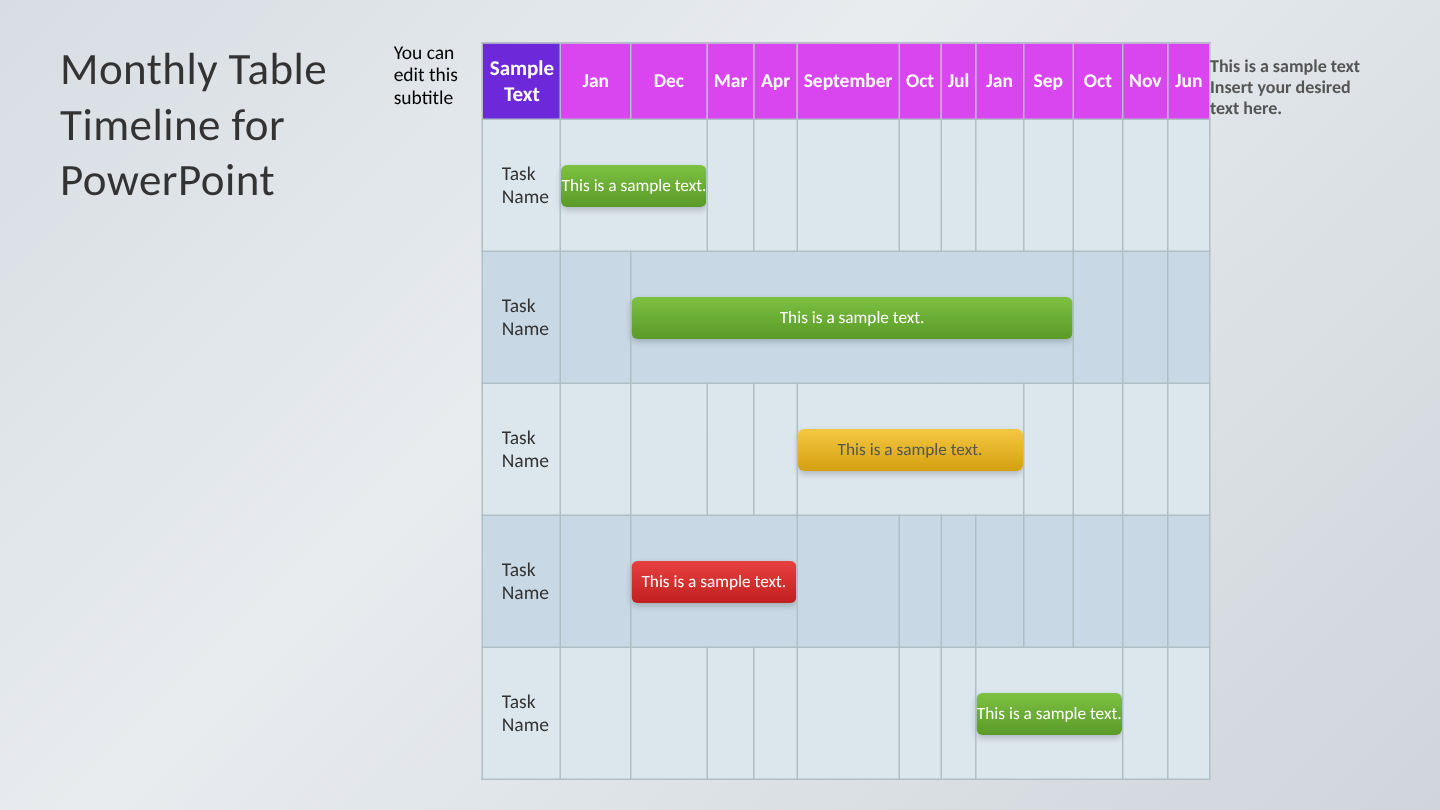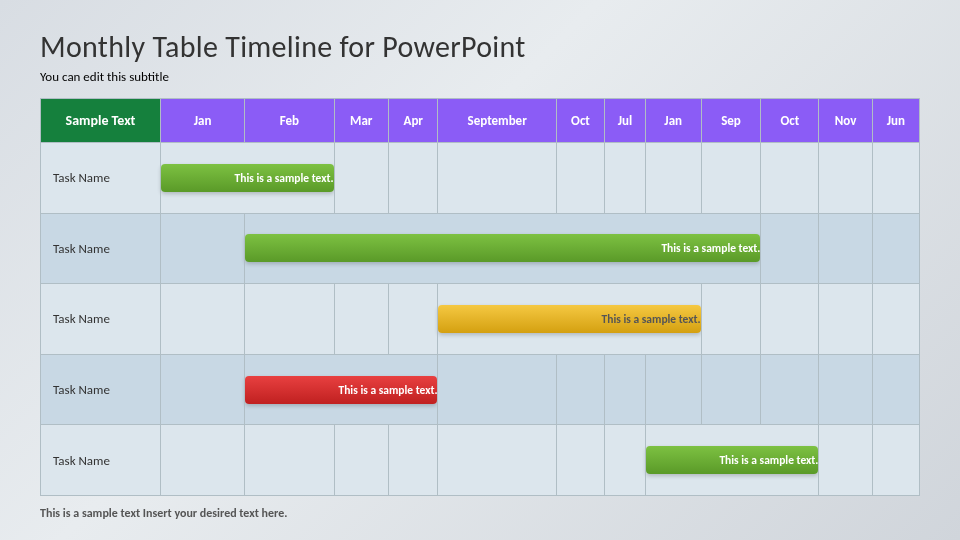--- a/index.html
+++ b/index.html
@@ -10,21 +10,20 @@
       background: linear-gradient(135deg, #d8dde3 0%, #e8ecef 40%, #d0d5db 100%);
       font-family: 'Segoe UI', Calibri, Arial, sans-serif;
       overflow: hidden;
     }
 
     .slide {
       width: 960px;
       height: 540px;
       padding: 28px 40px 20px 40px;
       display: flex;
-      flex-direction: column;
     }
 
     .title {
       font-size: 30px;
       font-weight: 300;
       color: #333;
       margin-bottom: 4px;
       letter-spacing: 0.3px;
     }
 
@@ -41,30 +40,30 @@
     }
 
     .timeline-table th, .timeline-table td {
       border: 1px solid #b0bec5;
       text-align: center;
       vertical-align: middle;
     }
 
     
     .header-row th {
-      background-color: #8b5cf6;
+      background-color: #d946ef;
       color: #fff;
       font-size: 13px;
       font-weight: 600;
       padding: 8px 4px;
       height: 44px;
     }
 
     .header-row th.sample-text-col {
-      background-color: #15803d;
+      background-color: #6d28d9;
       color: #fff;
       font-size: 14px;
       font-weight: 700;
       width: 120px;
     }
 
     
     .data-row td {
       height: 56px;
       padding: 4px 6px;
@@ -96,23 +95,23 @@
       padding: 4px 0 !important;
     }
 
     .bar {
       display: block;
       width: 100%;
       height: 28px;
       border-radius: 4px;
       line-height: 28px;
       font-size: 11.5px;
-      font-weight: 700;
+      font-weight: 400;
       color: #fff;
-      text-align: right;
+      text-align: center;
       white-space: nowrap;
       box-shadow: 0 2px 4px rgba(0,0,0,0.2);
     }
 
     .bar-green {
       background: linear-gradient(to bottom, #7dc142, #5a9a28);
     }
 
     .bar-orange {
       background: linear-gradient(to bottom, #f5c842, #d4a010);
@@ -136,21 +135,21 @@
 
 <div class="slide">
   <h1 class="title">Monthly Table Timeline for PowerPoint</h1>
   <p class="subtitle">You can edit this subtitle</p>
 
   <table class="timeline-table">
     <thead>
       <tr class="header-row">
         <th class="sample-text-col">Sample Text</th>
         <th>Jan</th>
-        <th>Feb</th>
+        <th>Dec</th>
         <th>Mar</th>
         <th>Apr</th>
         <th>September</th>
         <th>Oct</th>
         <th>Jul</th>
         <th>Jan</th>
         <th>Sep</th>
         <th>Oct</th>
         <th>Nov</th>
         <th>Jun</th>

